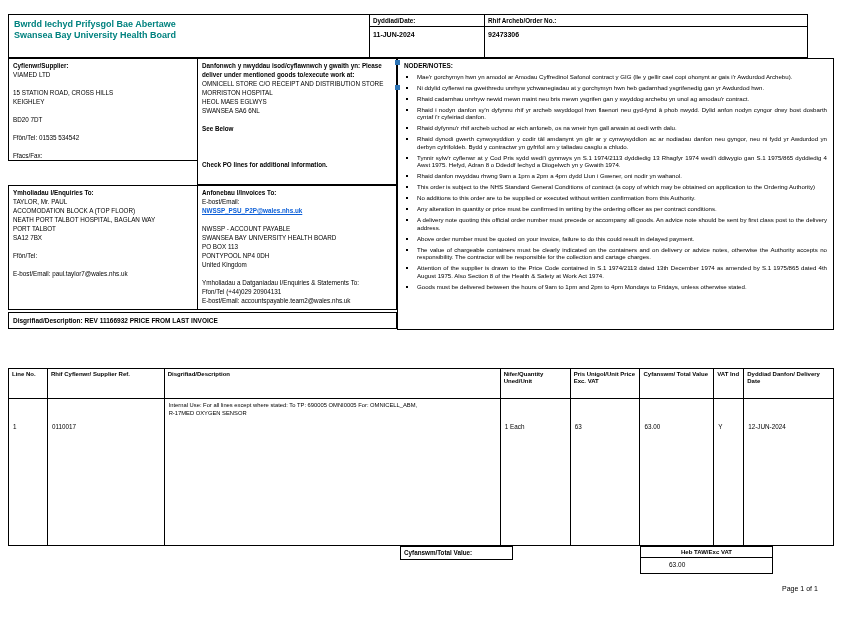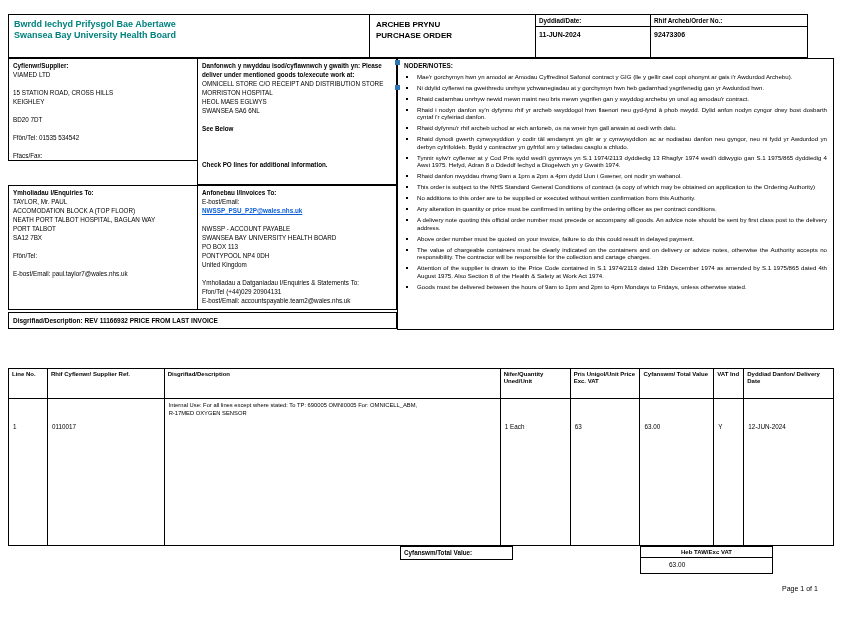--- a/index.html
+++ b/index.html
@@ -57,24 +57,20 @@
 </style>
 </head>
 <body>
 
 <div class="page">
 
   <div class="bx hdr" style="left:8px;top:14px;width:800px;height:44px;">
     <div class="hdr-org">
       <div>Bwrdd Iechyd Prifysgol Bae Abertawe</div>
       <div>Swansea Bay University Health Board</div>
-    </div>
-    <div class="hdr-title">
-      <div>ARCHEB PRYNU</div>
-      <div>PURCHASE ORDER</div>
     </div>
     <div class="hdr-cell hdr-date">
       <div class="hdr-lbl">Dyddiad/Date:</div>
       <div class="hdr-val">11-JUN-2024</div>
     </div>
     <div class="hdr-cell hdr-ord">
       <div class="hdr-lbl">Rhif Archeb/Order No.:</div>
       <div class="hdr-val">92473306</div>
     </div>
   </div>

